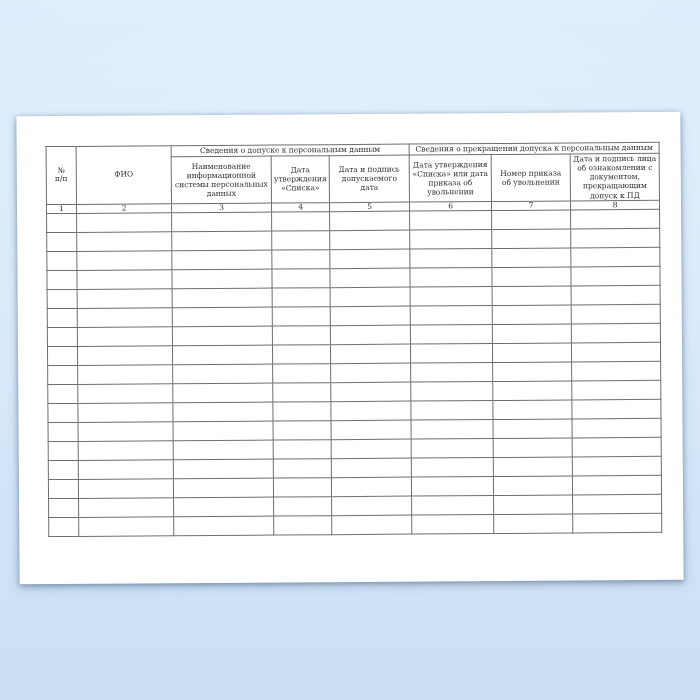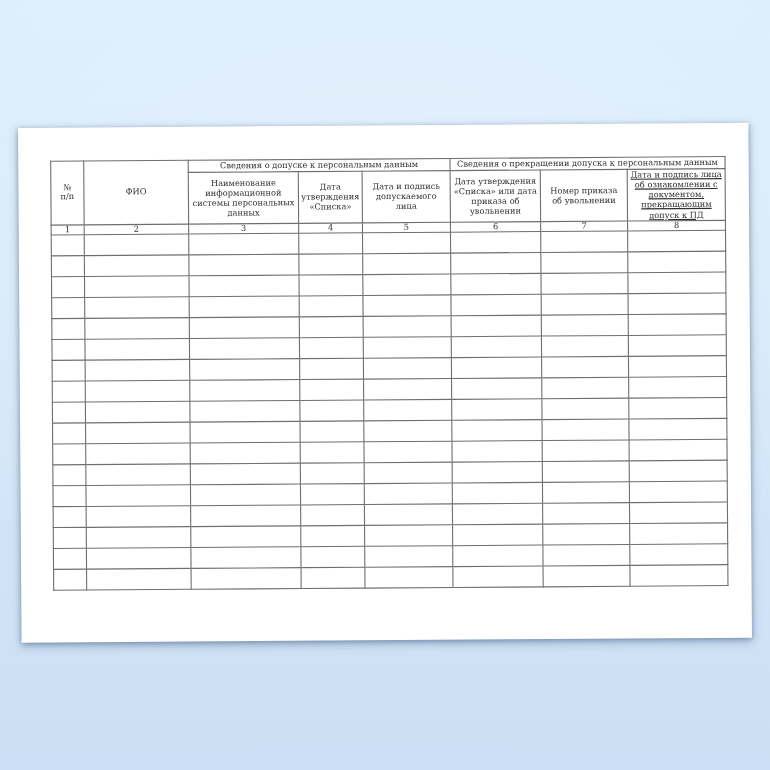--- a/index.html
+++ b/index.html
@@ -46,21 +46,21 @@
     vertical-align:middle;
     padding:0 2px;
     overflow:hidden;
   }
   .prelines{white-space:pre-line;}
   tr.group-row td{height:11px;font-size:7.5px;line-height:1.1;padding:0 1px;}
   tr.header-row td{height:46px;font-size:7.5px;line-height:1.22;}
   td.span-head{font-size:7.5px;line-height:1.25;}
   tr.numbers-row td{height:9px;font-size:7.5px;line-height:1;}
   tr.data-row td{height:19px;}
-  td.c-ack{font-size:7.3px;line-height:1.22;padding:0 1px;text-decoration:underline;}
+  td.c-ack{font-size:7.3px;line-height:1.22;padding:0 1px;}
 </style>
 </head>
 <body>
 
 <div class="scene">
   <div class="paper">
     <div class="table-wrap">
       <table class="register">
         <colgroup>
           <col style="width:30px">
@@ -82,21 +82,21 @@
           </tr>
           <tr class="header-row">
             <td class="prelines">Наименование
 информационной
 системы персональных
 данных</td>
             <td class="prelines">Дата
 утверждения
 «Списка»</td>
             <td class="prelines">Дата и подпись
-допускаемого лица</td>
+допускаемого дата</td>
             <td class="prelines">Дата утверждения
 «Списка» или дата
 приказа об
 увольнении</td>
             <td class="prelines">Номер приказа
 об увольнении</td>
             <td class="prelines c-ack">Дата и подпись лица
 об ознакомлении с
 документом,
 прекращающим

